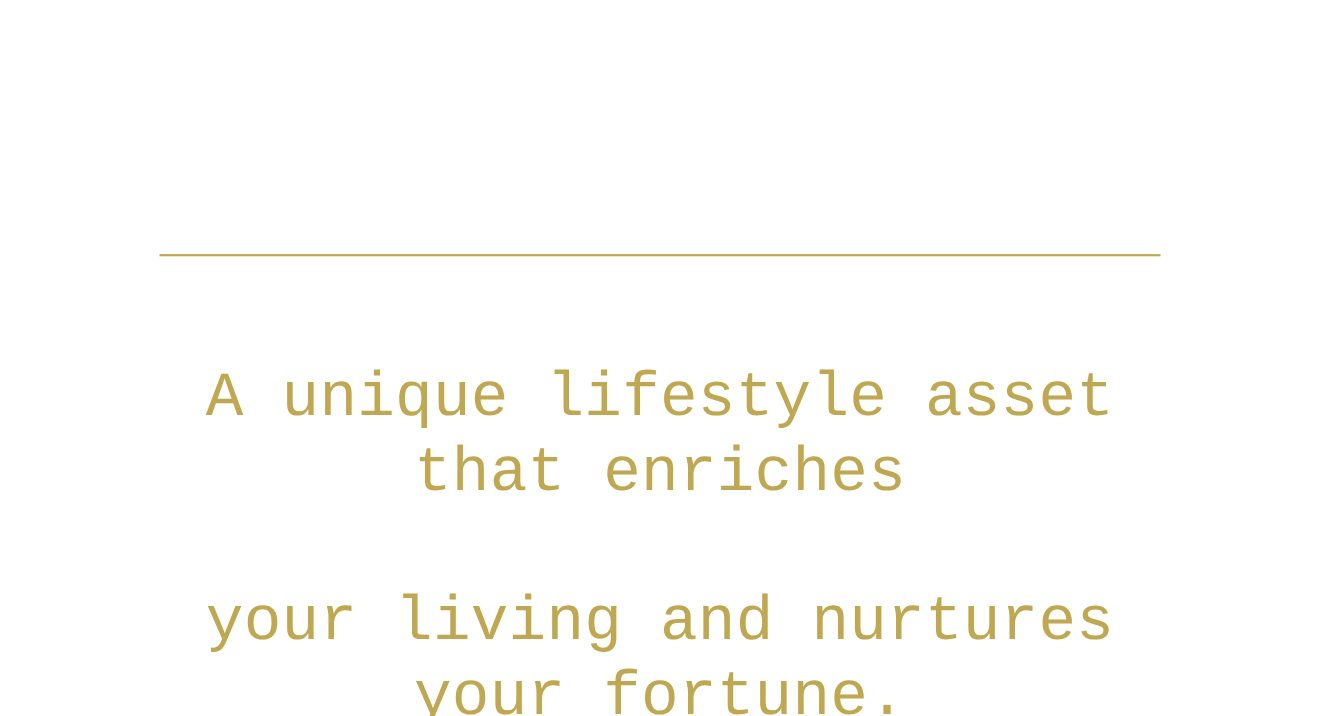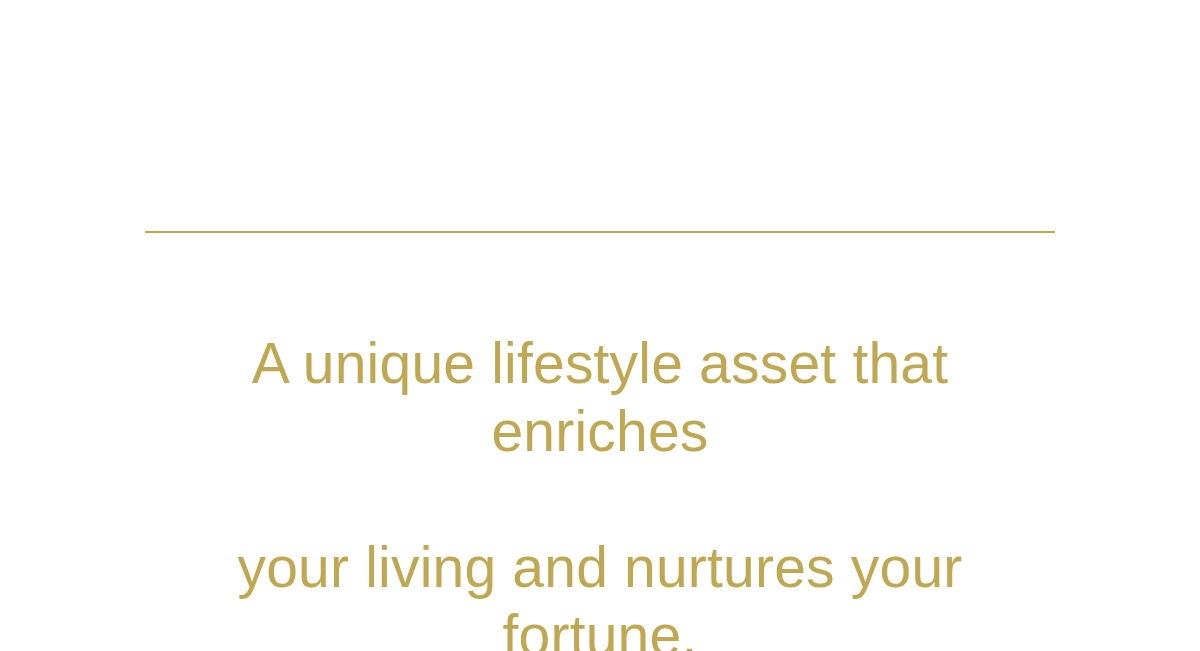--- a/index.html
+++ b/index.html
@@ -42,20 +42,21 @@
     font-size: 57px;
     line-height: 68px;
     font-weight: 300;
     letter-spacing: 0.2px;
     white-space: pre-line;
     -webkit-font-smoothing: antialiased;
   }
 
   .quote-line {
     display: block;
+    font-family: Liberation Mono, monospace;
   }
 </style>
 </head>
 <body>
 
 <div class="slide">
 
   <div class="quote-block">
 
     <div class="rule-top"></div>

